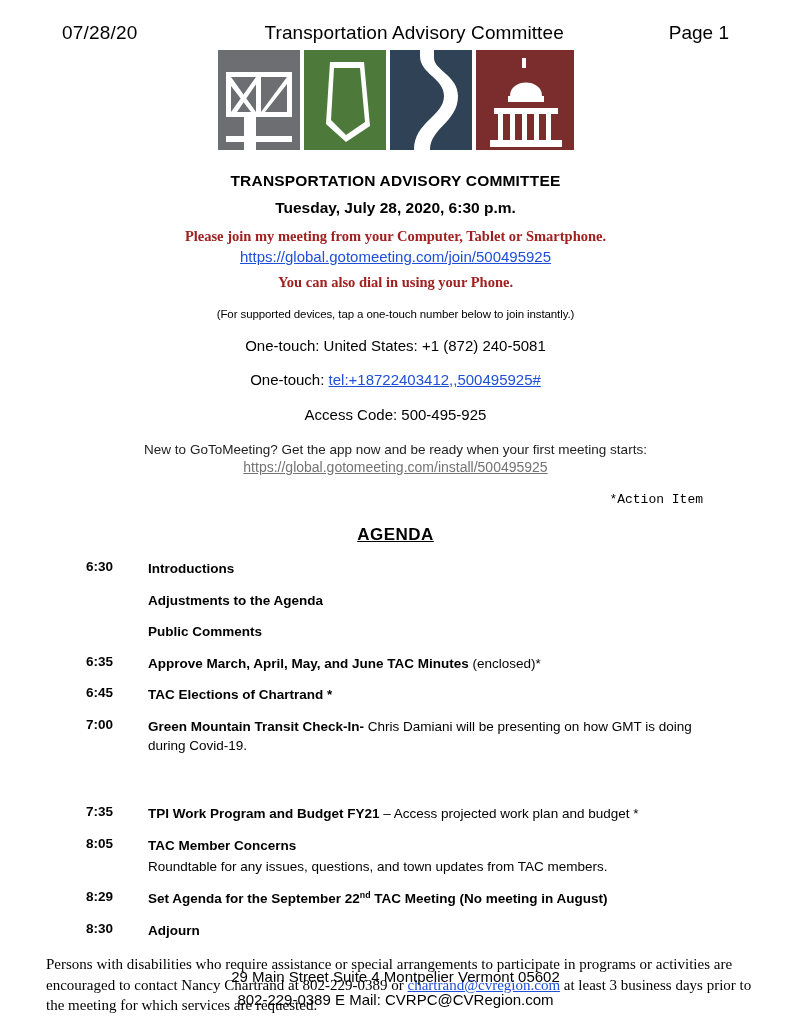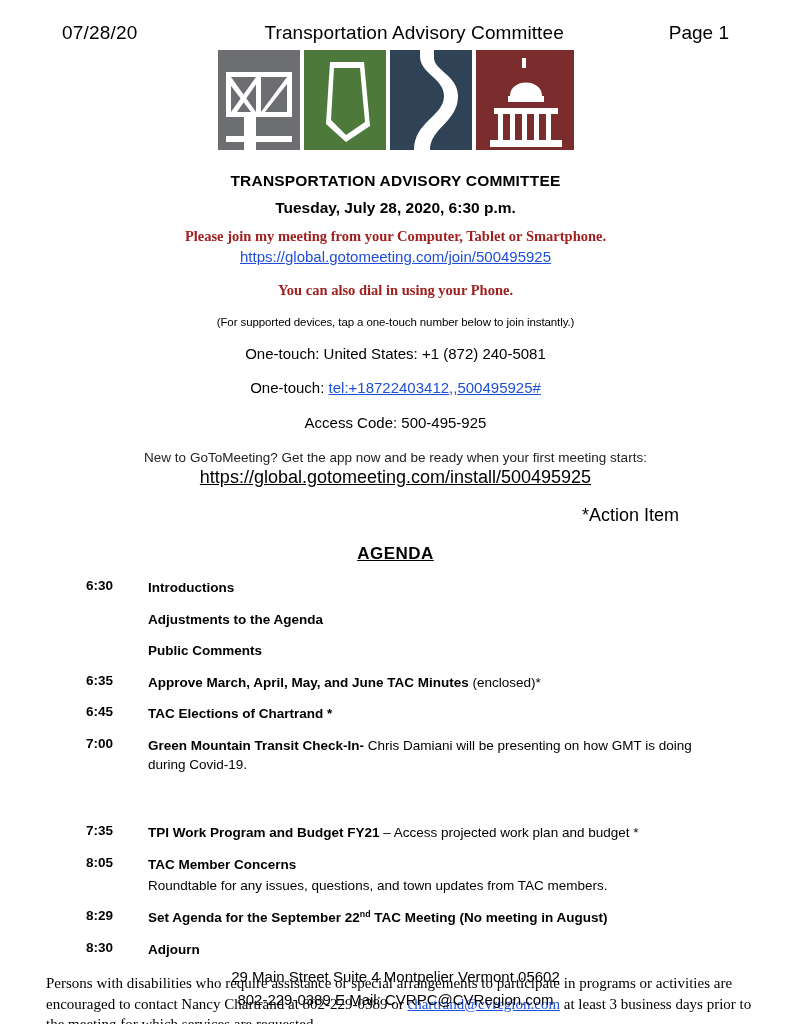--- a/index.html
+++ b/index.html
@@ -96,21 +96,21 @@
     color: #1f4fd8;
     text-decoration: underline;
     font-family: "Liberation Sans", sans-serif;
     font-size: 15px;
   }
   .dial-line {
     color: #a02020;
     font-family: "Liberation Serif", serif;
     font-weight: bold;
     font-size: 14.5px;
-    margin-top: 17px;
+    margin-top: 9px;
   }
   .supported {
     font-family: "Liberation Sans", sans-serif;
     font-size: 11.5px;
     margin-top: 17px;
     letter-spacing: -0.1px;
   }
   .onetouch {
     font-family: "Liberation Sans", sans-serif;
     font-size: 15px;
@@ -127,33 +127,33 @@
   }
   .newto {
     font-family: "Liberation Sans", sans-serif;
     font-size: 13.5px;
     margin-top: 19px;
     color: #222;
   }
   .newto-link {
     display: block;
     margin-top: 2px;
-    color: #000000;
-    text-decoration: underline;
-    font-family: "Liberation Sans", sans-serif;
-    font-size: 18px;
+    color: #737373;
+    text-decoration: underline;
+    font-family: "Liberation Sans", sans-serif;
+    font-size: 14px;
   }
 
   
   .action-item {
     text-align: right;
-    padding-right: 112px;
+    padding-right: 88px;
     margin-top: 17px;
-    font-family: Liberation Sans, sans-serif;
-    font-size: 18px;
+    font-family: Liberation Mono, monospace;
+    font-size: 13px;
   }
   .agenda-heading {
     text-align: center;
     font-family: "Liberation Sans", sans-serif;
     font-weight: bold;
     font-size: 17px;
     text-decoration: underline;
     margin-top: 18px;
     letter-spacing: 0.5px;
   }

